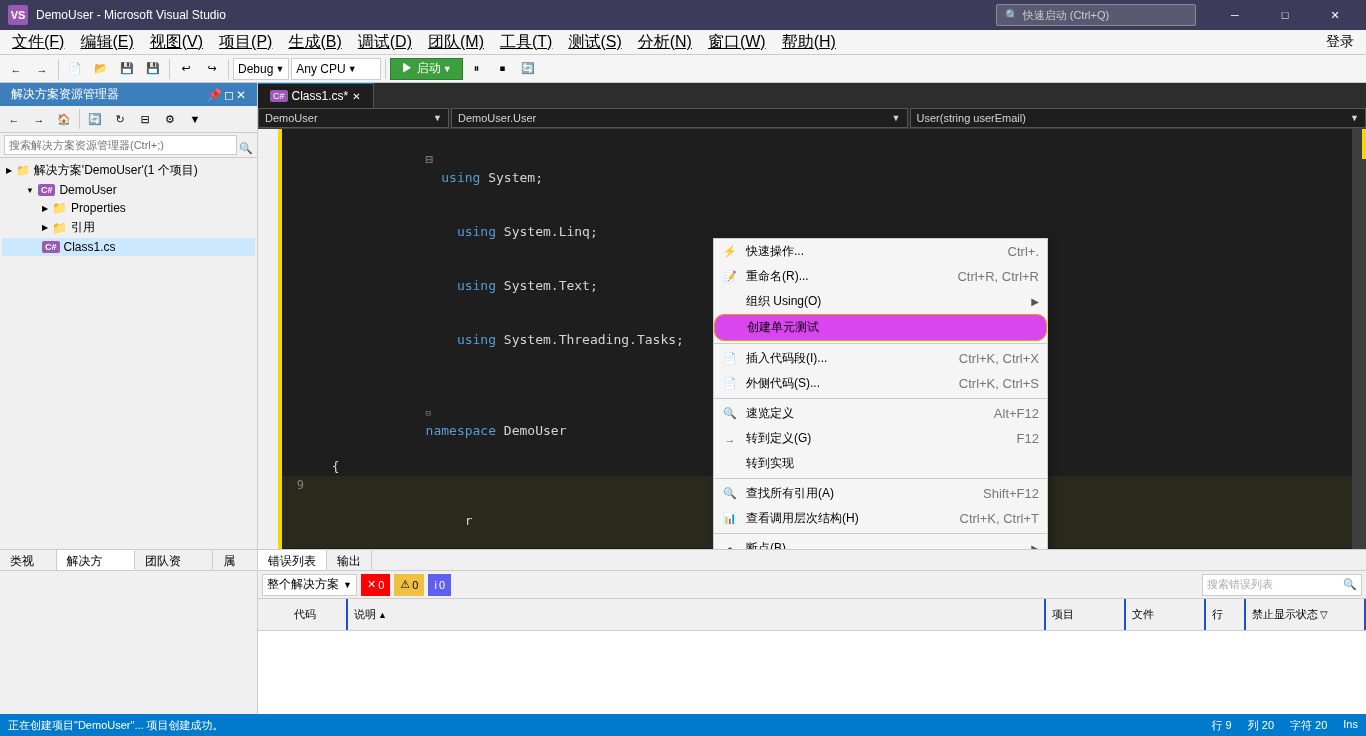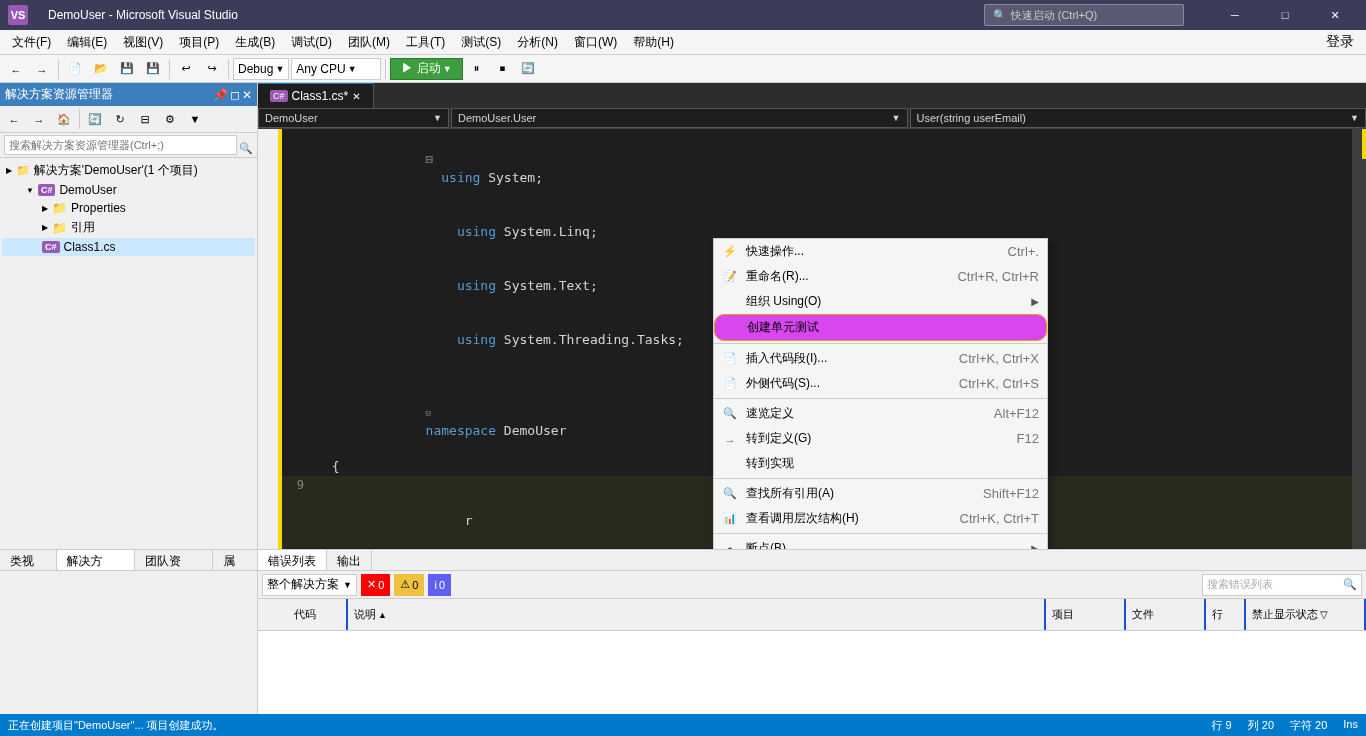--- a/index.html
+++ b/index.html
@@ -6,21 +6,21 @@
     body { font-family: 'Segoe UI', sans-serif; font-size: 12px; background: #f0f0f0; overflow: hidden; width: 1366px; height: 736px; }
 
     
     .title-bar {
       background: #3c3c5a;
       color: white;
       height: 30px;
       display: flex;
       align-items: center;
       padding: 0 8px;
-      gap: 20px;
+      gap: 8px;
     }
     .title-bar .vs-logo {
       width: 20px; height: 20px;
       background: #9b59b6;
       border-radius: 2px;
       display: flex; align-items: center; justify-content: center;
       font-weight: bold; font-size: 11px; color: white;
     }
     .title-bar .title-text { flex: 1; font-size: 12px; }
     .title-bar .title-controls { display: flex; gap: 4px; }
@@ -35,23 +35,23 @@
       background: #f5f5f5;
       border-bottom: 1px solid #ccc;
       height: 25px;
       display: flex;
       align-items: center;
       padding: 0 4px;
     }
     .menu-item {
       padding: 10px 8px;
       cursor: pointer;
-      font-size: 12px;
+      font-size: 16px;
       height: 25px;
-      display: flex; align-items: center;
+      display: flex; align-items: center; text-decoration: underline;
     }
 
     
     .toolbar {
       background: #f5f5f5;
       border-bottom: 1px solid #ccc;
       height: 28px;
       display: flex;
       align-items: center;
       padding: 0 4px;
@@ -73,21 +73,21 @@
     .left-sidebar {
       width: 258px;
       background: #f0f0f0;
       border-right: 1px solid #ccc;
       display: flex;
       flex-direction: column;
     }
     .sidebar-title-bar {
       background: #3c7fbc;
       color: white;
-      padding: 3px 5px;
+      padding: 3px 11px;
       font-size: 12px;
       display: flex;
       align-items: center;
       justify-content: space-between;
     }
     .sidebar-toolbar {
       display: flex;
       align-items: center;
       padding: 2px;
       background: #f0f0f0;

